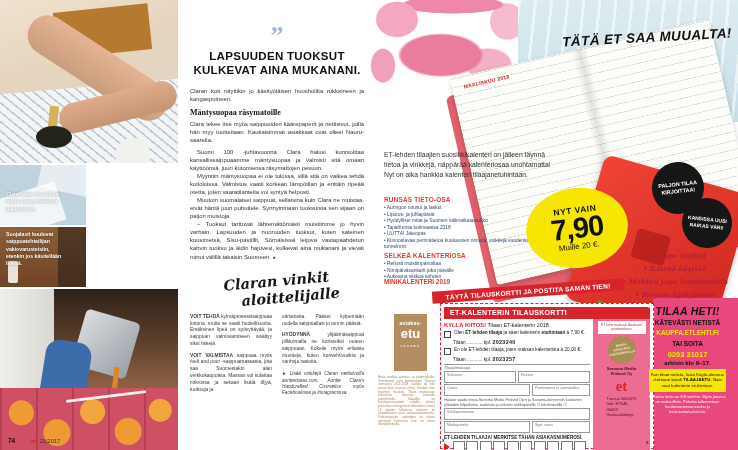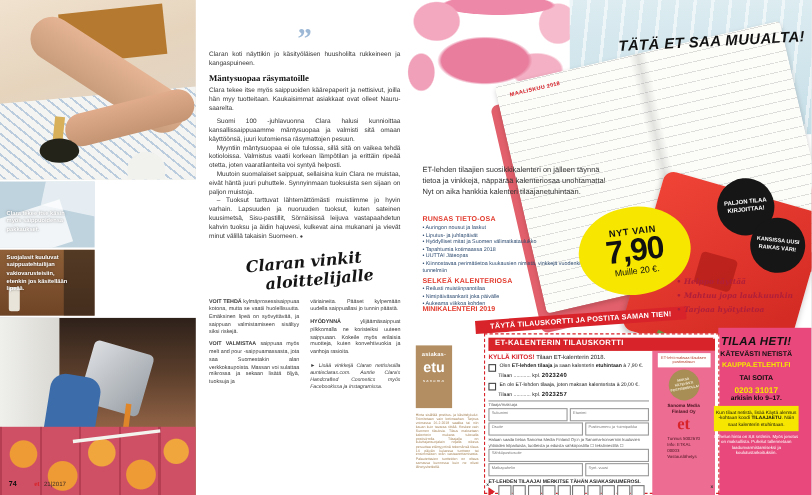--- a/index.html
+++ b/index.html
@@ -107,21 +107,21 @@
   .b1{top:205px;} .b2{top:261px;}
   .blist div{margin:0;}
   .mini{position:absolute;left:14px;top:278px;color:#e23b2e;font-weight:bold;font-size:6.4px;z-index:5;}
 
   .burst{position:absolute;left:156px;top:188px;width:102px;height:80px;background:#f6e600;border-radius:50%;
      transform:rotate(-7deg);z-index:6;display:flex;flex-direction:column;align-items:center;justify-content:center;color:#111;}
   .burst .nv{font-weight:bold;font-size:8.5px;letter-spacing:.5px;}
   .burst .pr{font-weight:bold;font-size:29px;line-height:.9;letter-spacing:-1px;}
   .burst .mu{font-size:8px;}
 
-  .features{position:absolute;right:3px;top:250px;width:120px;text-align:left;z-index:8;
+  .features{position:absolute;right:3px;top:250px;width:120px;text-align:center;z-index:8;
      font-family:"DejaVu Serif",serif;font-style:italic;font-weight:bold;font-size:6.8px;line-height:1.9;color:#b01f3a;}
 
   .banner{position:absolute;left:62px;top:285px;width:192px;height:12px;background:#d8232a;color:#fff;z-index:7;
      transform:rotate(-4deg);font-weight:bold;font-size:6.6px;display:flex;align-items:center;justify-content:center;letter-spacing:.2px;}
 
   .pinkblock{position:absolute;left:283px;top:298px;width:85px;height:152px;background:#e8487c;z-index:4;}
 
   
   .form{position:absolute;left:70px;top:303px;width:214px;height:146px;background:#fff;border:1px dashed #d8232a;
      box-sizing:border-box;z-index:6;padding:3px;}
@@ -157,21 +157,21 @@
   
   .ordernow{position:absolute;left:277px;top:303px;width:81px;z-index:6;text-align:center;color:#111;}
   .on-title{font-style:italic;font-weight:bold;font-size:10.5px;letter-spacing:.3px;margin-top:2px;}
   .on-line{font-weight:bold;font-size:6.4px;line-height:1.3;margin-top:2px;}
   .yellow{color:#f6e600;}
   .on-phone{font-weight:bold;font-size:7.5px;color:#f6e600;}
   .on-hours{font-weight:bold;font-size:6px;}
   .ybox{background:#f6e600;margin:3px 2px 2px;padding:3px 2px;font-size:4.4px;line-height:1.3;color:#111;}
   .oninfo{color:#fff;font-size:4px;line-height:1.3;padding:0 2px;}
 
-  .benefit{position:absolute;left:8px;top:314px;width:33px;height:57px;background:#b28e62;color:#fff;z-index:5;
+  .benefit{position:absolute;left:24px;top:314px;width:33px;height:57px;background:#b28e62;color:#fff;z-index:5;
      text-align:center;box-sizing:border-box;padding-top:6px;}
   .benefit .b-l1{font-size:5.2px;font-weight:bold;letter-spacing:.2px;}
   .benefit .b-l2{font-size:13px;font-weight:bold;line-height:1;margin-top:1px;}
   .benefit .b-l3{font-size:3.6px;letter-spacing:1.2px;margin-top:4px;}
   .fineprint{position:absolute;left:8px;top:376px;width:57px;font-size:3.2px;line-height:1.14;color:#a8865a;
      text-align:justify;z-index:5;}
 </style>
 </head>
 <body>
 
@@ -211,20 +211,21 @@
     </div>
 
     <div class="lp-footer">
       <b>74</b>
       <span class="brand">et</span>
       <span class="issue">21|2017</span>
     </div>
 
     <div class="article">
       <div class="qmark">”</div>
+      <div class="quote">LAPSUUDEN TUOKSUT KULKEVAT AINA MUKANANI.</div>
       <p class="body-p">Claran koti näyttikin jo käsityöläisen huusholilta rukkeineen ja kangaspuineen.</p>
       <div class="subhead">Mäntysuopaa räsymatoille</div>
       <p class="body-p">Clara tekee itse myös saippuoiden käärepaperit ja nettisivut, joilla hän myy tuotteitaan. Kaukaisimmat asiakkaat ovat olleet Nauru-saarelta.</p>
       <p class="body-p indent">Suomi 100 -juhlavuonna Clara halusi kunnioittaa kansallissaippuaamme mäntysuopaa ja valmisti sitä omaan käyttöönsä, juuri kutomiensa räsymattojen pesuun.</p>
       <p class="body-p indent">Myyntiin mäntysuopaa ei ole tulossa, sillä sitä on vaikea tehdä kotioloissa. Valmistus vaatii korkean lämpötilan ja erittäin ripeää otetta, joten vaaratilanteita voi syntyä helposti.</p>
       <p class="body-p indent">Muutoin suomalaiset saippuat, sellaisina kuin Clara ne muistaa, eivät häntä juuri puhuttele. Synnyinmaan tuoksuista sen sijaan on paljon muistoja.</p>
       <p class="body-p indent"><span>– Tuoksut tarttuvat lähtemättömästi muistiimme jo hyvin varhain. Lapsuuden ja nuoruuden tuoksut, kuten sateinen kuusimetsä, Sisu-pastillit, Sörnäisissä leijuva vastapaahdetun kahvin tuoksu ja äidin hajuvesi, kulkevat aina mukanani ja vievät minut välillä takaisin Suomeen.</span> <span class="endmark">●</span></p>
 
       <div class="script-head">
         <span>Claran vinkit</span>
@@ -289,20 +290,21 @@
     <div class="mini">MINIKALENTERI 2019</div>
 
     <div class="burst">
       <div class="nv">NYT VAIN</div>
       <div class="pr">7,90</div>
       <div class="mu">Muille 20 €.</div>
     </div>
 
     <div class="features">
       <div>• Helppo täyttää</div>
+      <div>• Kätevä käyttää</div>
       <div>• Mahtuu jopa laukkuunkin</div>
       <div>• Tarjoaa hyötytietoa</div>
     </div>
 
     <div class="banner">TÄYTÄ TILAUSKORTTI JA POSTITA SAMAN TIEN!</div>
 
     <div class="pinkblock"></div>
 
     <div class="form">
       <div class="form-head">ET-KALENTERIN TILAUSKORTTI</div>

